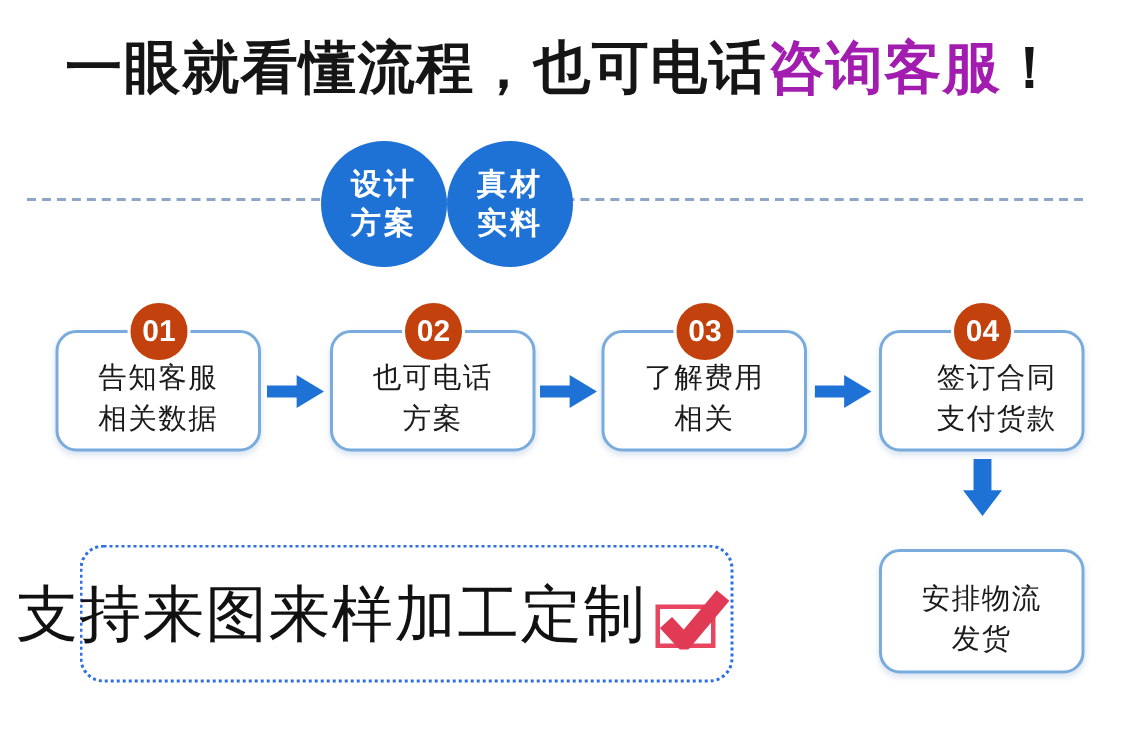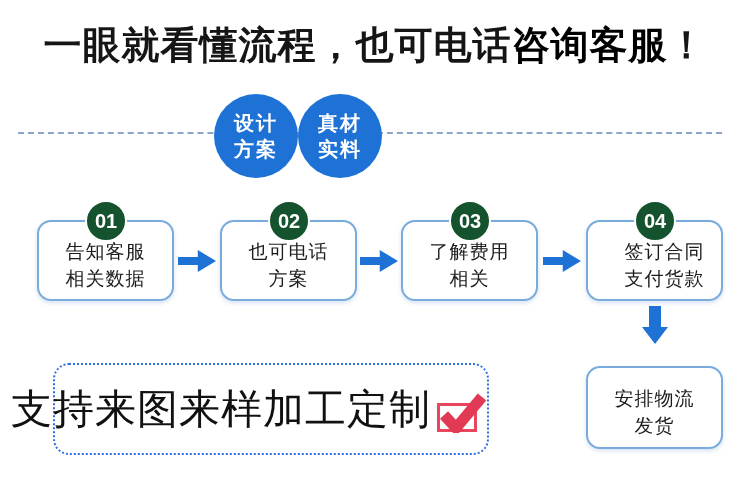--- a/index.html
+++ b/index.html
@@ -3,41 +3,41 @@
 <meta charset="utf-8">
 <style>
   html,body{margin:0;padding:0;background:#ffffff;}
   *{box-sizing:border-box;}
   body{font-family:"Liberation Sans","DejaVu Sans",sans-serif;}
   .page{position:relative;width:750px;height:500px;background:#ffffff;overflow:hidden;}
 
   
   .title{position:absolute;top:20px;left:0;width:750px;text-align:center;
          font-size:38px;font-weight:700;color:#151515;letter-spacing:1px;white-space:nowrap;}
-  .title .hl{color:#000000;}
+  .title .hl{color:#a21caf;}
 
   
   .dash-line{position:absolute;top:132px;left:18px;width:704px;height:0;
              border-top:2px dashed #8ba6c8;}
 
   
   .circle-row{position:absolute;top:94px;left:214px;display:flex;}
   .feat-circle{width:84px;height:84px;border-radius:50%;background:#1e72d6;
                color:#ffffff;display:flex;flex-direction:column;align-items:center;
                justify-content:center;font-size:20px;font-weight:700;line-height:26px;
                letter-spacing:2px;position:relative;z-index:2;}
 
   
   .step-box{position:absolute;width:137px;height:81px;background:#ffffff;
             border:2px solid #79abdd;border-radius:14px;
             box-shadow:0 2px 4px rgba(110,150,200,.28);
             display:flex;flex-direction:column;align-items:center;justify-content:center;
             padding-top:12px;font-size:19px;line-height:27px;color:#1b1b1b;
             font-weight:500;text-align:left;letter-spacing:1px;font-family:Liberation Mono, monospace;}
-  .badge{position:absolute;width:42px;height:42px;border-radius:50%;background:#14532d;
+  .badge{position:absolute;width:42px;height:42px;border-radius:50%;background:#c2410c;
          border:2px solid #ffffff;color:#ffffff;font-size:20px;font-weight:700;
          display:flex;align-items:center;justify-content:center;z-index:3;}
 
   
   .arrow-right{position:absolute;width:38px;height:22px;background:#1e72d6;
                -webkit-clip-path:polygon(0 32%,52% 32%,52% 0,100% 50%,52% 100%,52% 68%,0 68%);
                clip-path:polygon(0 32%,52% 32%,52% 0,100% 50%,52% 100%,52% 68%,0 68%);}
   .arrow-down{position:absolute;width:26px;height:38px;background:#1e72d6;
               -webkit-clip-path:polygon(27% 0,73% 0,73% 55%,100% 55%,50% 100%,0 55%,27% 55%);
               clip-path:polygon(27% 0,73% 0,73% 55%,100% 55%,50% 100%,0 55%,27% 55%);}

